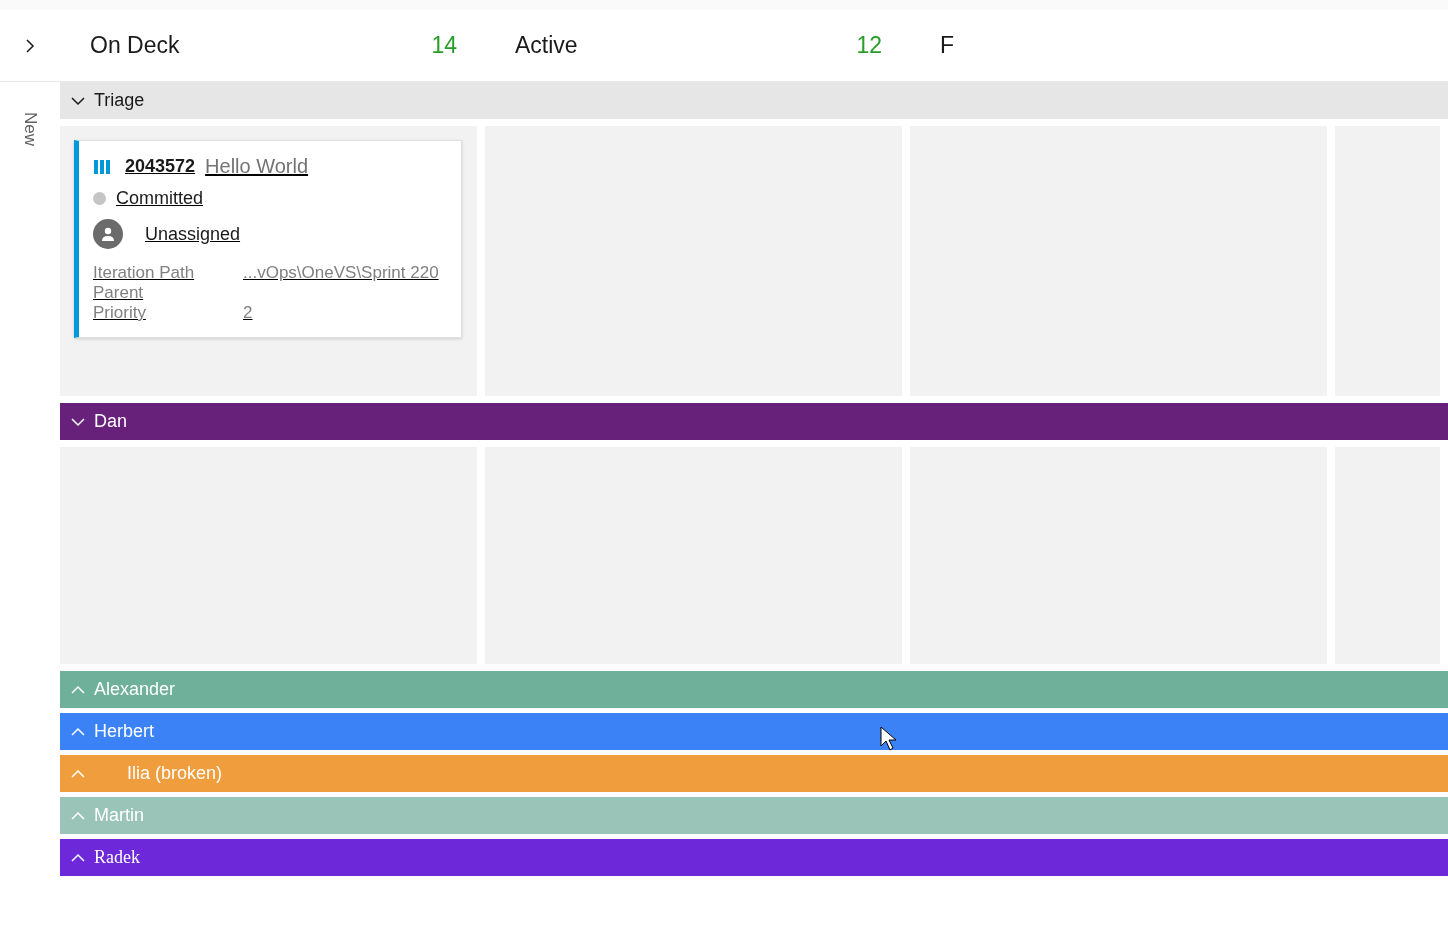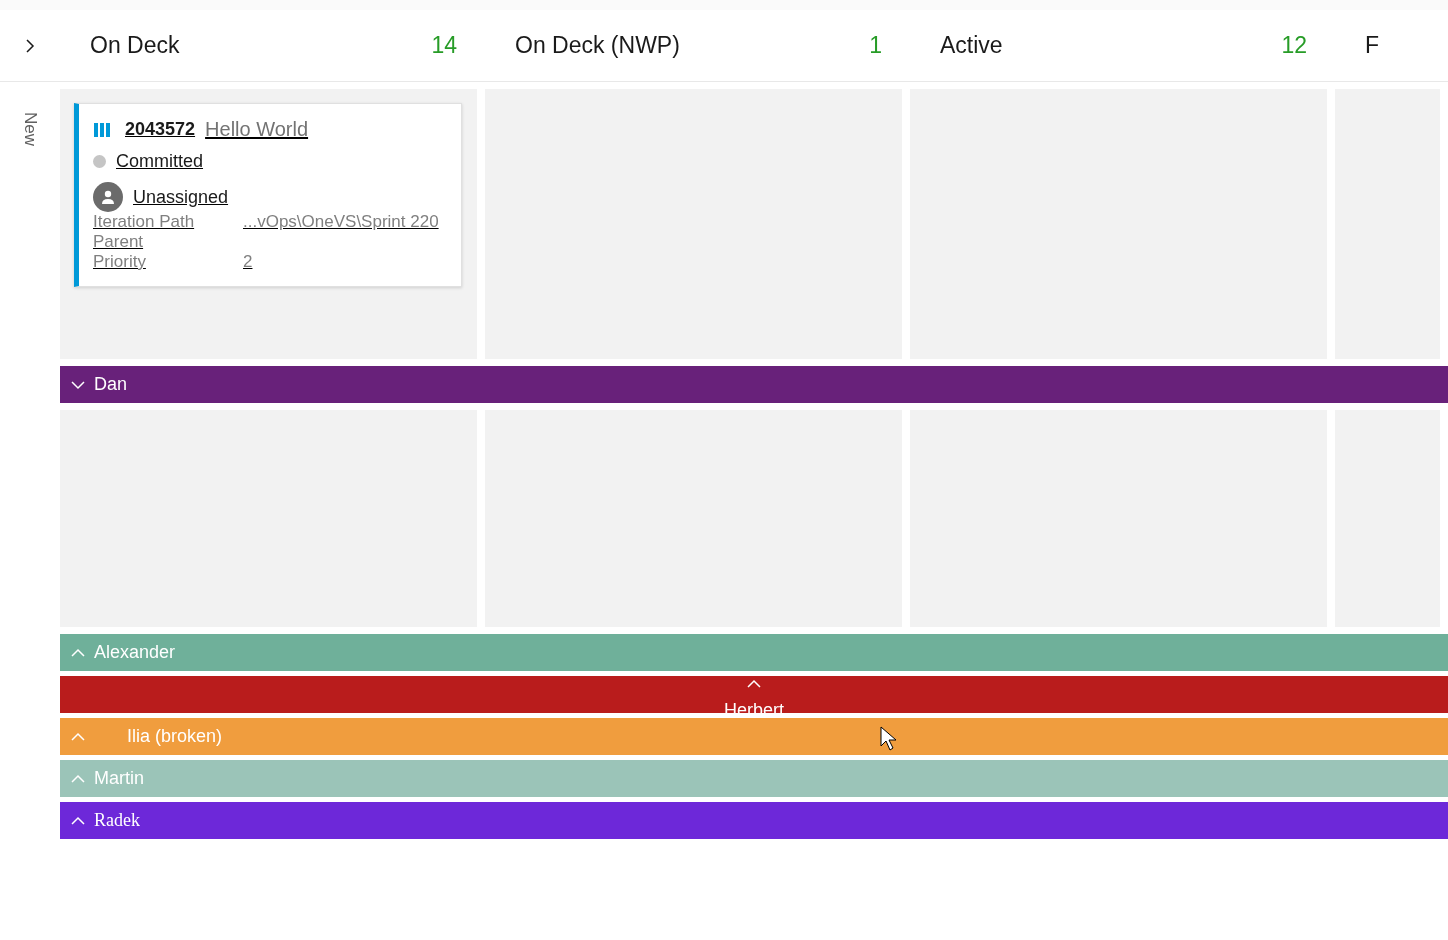--- a/index.html
+++ b/index.html
@@ -94,21 +94,21 @@
   .lane-header.martin { background: #8bbcae; color:#fff;}
   .lane-header.martin { background: #8fbab0;}
   .lane-header.martin { background: #92bdb2;}
   .lane-header.martin { background: #9bc4b8;}
   .lane-header.radek { background: #9fce3c; color:#fff;}
   .lane-header.radek { background: #99cc33;}
   .lane-header.radek { background: #98c93c;}
   
   .lane-header.dan { background: #68217a; color:#fff;}
   .lane-header.alexander { background: #6fb09a; color:#fff;}
-  .lane-header.herbert { background: #b91c1c; color:#fff;flex-direction:column;}
+  .lane-header.herbert { background: #3b82f6; color:#fff;}
   .lane-header.ilia { background: #f09d3e; color:#fff;}
   .lane-header.martin { background: #9bc4b8; color:#fff;}
   .lane-header.radek { background: #6d28d9; color:#fff;font-family:Liberation Serif, serif;}
 
   .lane-header-label {
     font-size: 18px;
     font-weight: 400;
   }
   .lane-content {
     display: flex;
@@ -148,21 +148,21 @@
   .card-id { font-size: 18px; font-weight: 600; color: #1a1a1a;}
   .card-title { font-size: 20px; font-weight: 400; color: #737373;}
   .card-state-row {
     display: flex; align-items:center; gap:10px; margin-bottom:10px;
   }
   .state-dot {
     width: 13px; height:13px; border-radius:50%; background:#c5c5c5;
   }
   .card-state { font-size:18px; color:#1a1a1a;}
   .card-assignee-row {
-    display:flex; align-items:center; gap:10px; 
+    display:flex; align-items:center; gap:22px; margin-bottom:14px;
   }
   .avatar-circle {
     width:30px; height:30px; border-radius:50%; background:#6b6b6b;
     display:flex; align-items:center; justify-content:center;
   }
   .card-assignee { font-size:18px; color:#1a1a1a;}
   .card-fields {
     display:flex; flex-direction:column; 
   }
   .card-field {
@@ -191,39 +191,43 @@
     <span class="chevron">
       <svg width="16" height="16" viewBox="0 0 16 16">
           <path d="M5 2 L11 8 L5 14" stroke="#1a1a1a" stroke-width="1.5" fill="none"></path>
         </svg>
     </span>
   </div>
   <div class="column col-0">
     <span class="column-title">On Deck</span>
     <span class="column-count">14</span>
   </div>
-  <div class="column col-1">
-    <span class="column-title">On Deck (NWP)</span>
-    <span class="column-count">1</span>
-  </div>
   <div class="column col-2">
     <span class="column-title">Active</span>
     <span class="column-count">12</span>
   </div>
   <div class="column col-3">
     <span class="column-title">F</span>
   </div>
 </div>
 
 <div class="board-body">
   <div class="left-rail">
     <span class="left-rail-label">New</span>
   </div>
   <div class="swimlanes">
 
+    <div class="lane-header triage">
+      <span class="chevron">
+        <svg width="16" height="16" viewBox="0 0 16 16">
+            <path d="M2 5 L8 11 L14 5" stroke="#1a1a1a" stroke-width="1.5" fill="none"></path>
+          </svg>
+      </span>
+      <span class="lane-header-label">Triage</span>
+    </div>
     <div class="lane-content triage-content">
       <div class="lane-cell col-0">
 
         <div class="card">
           <div class="card-title-row">
             <span class="card-icon">
               <svg width="22" height="22" viewBox="0 0 22 22">
                 <rect x="1" y="4" width="4" height="14" fill="#0099d8"></rect>
                 <rect x="7" y="4" width="4" height="14" fill="#0099d8"></rect>
                 <rect x="13" y="4" width="4" height="14" fill="#0099d8"></rect>

